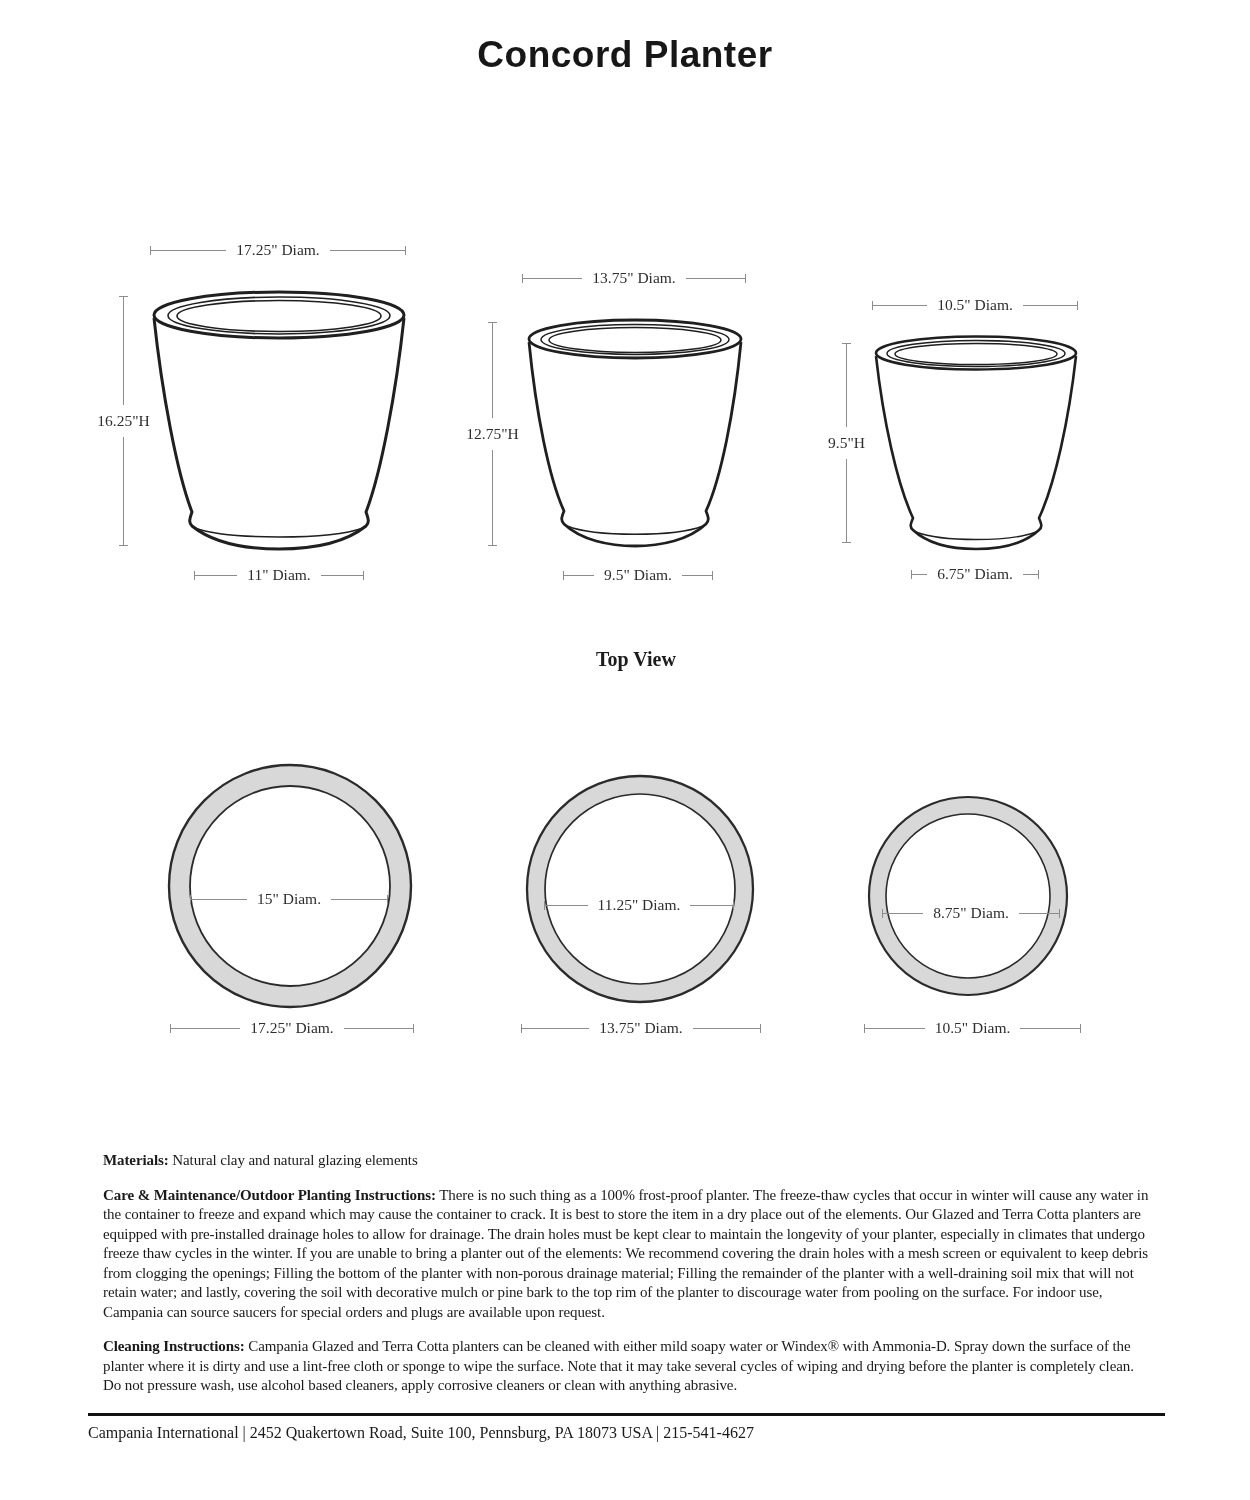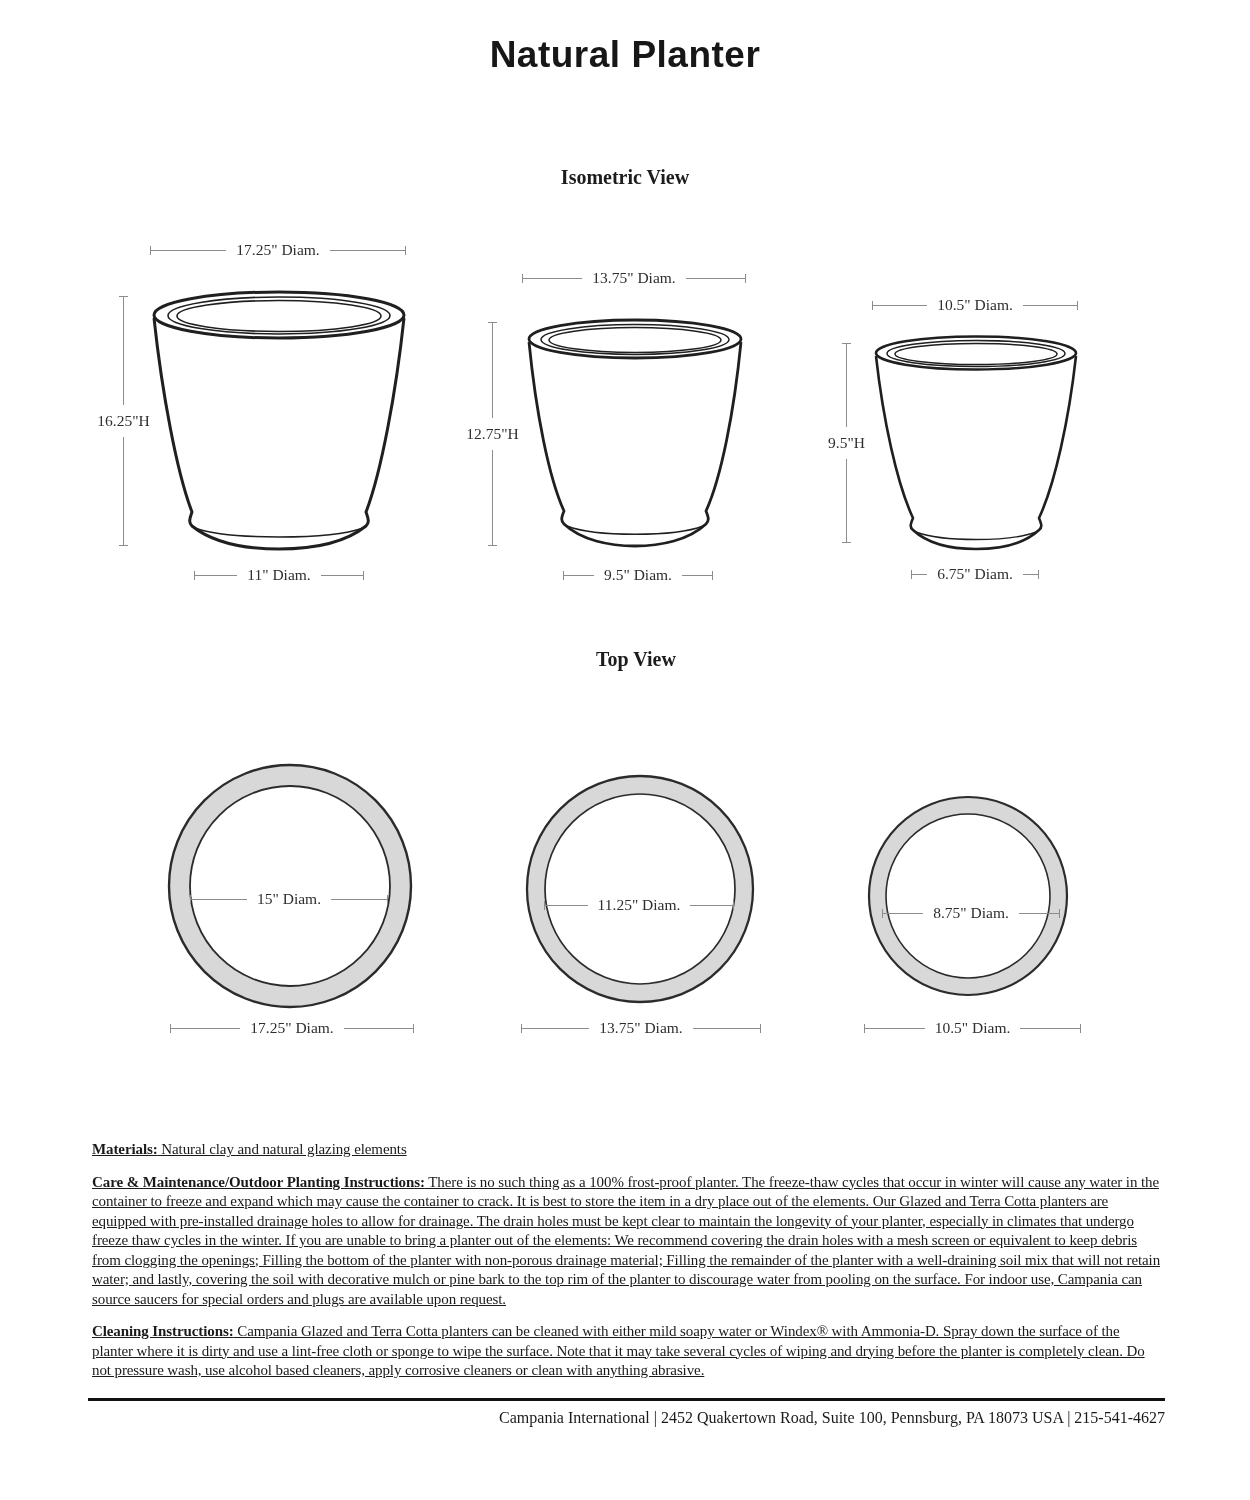--- a/index.html
+++ b/index.html
@@ -26,37 +26,36 @@
   .dimv { position:absolute; width:1px; background:#8c8c8c; }
   .dimv::before, .dimv::after { content:""; position:absolute; left:-4px; width:9px; height:1px; background:#8c8c8c; }
   .dimv::before { top:0; }
   .dimv::after  { bottom:0; }
   .dimv .vlab { position:absolute; top:50%; left:.5px; transform:translate(-50%,-50%);
                 background:#fff; padding:7px 3px; font-size:15.5px; color:#2e2e2e; white-space:nowrap; }
   svg.fig { position:absolute; display:block; }
   
   .textblock { position:absolute; left:88px; top:1136px; width:1077px;
                font-size:15px; line-height:19.5px; letter-spacing:-0.1px; color:#1a1a1a; }
-  .textblock p { margin:4px;text-decoration:underline; }
+  .textblock p { margin:15px; }
   .textblock p.mt { margin-top:13px; }
   .footer { margin-top:17px; }
   .rule { border-top:3px solid #111111; }
-  .fline { text-align:right; font-size:16px; padding-top:7px; color:#1a1a1a; letter-spacing:0; }
+  .fline { text-align:left; font-size:16px; padding-top:7px; color:#1a1a1a; letter-spacing:0; }
   .fline + .fline { padding-top:2px; }
   .link { color:#3b6fa8; text-decoration:underline; cursor:pointer; }
   .sep { color:#555; padding:0 7px; }
 </style>
 </head>
 <body>
 
 <div class="page">
 
-  <h1 class="title">Natural Planter</h1>
+  <h1 class="title">Concord Planter</h1>
 
-  <h2 class="sec-h" style="top:166px;">Isometric View</h2>
 
   <div class="dimh" style="left:150px; top:242px; width:256px;">
     <span class="seg"></span>
     <span class="dlab">17.25" Diam.</span>
     <span class="seg"></span>
   </div>
   <svg class="fig" style="left:148px; top:288px;" width="262" height="270" viewBox="0 0 262 270">
     <path d="M 6 30 C 14 105, 29 185, 44 224 C 42 230, 40 234, 44 238 C 64 254, 96 261, 131 261 C 166 261, 198 254, 218 238 C 222 234, 220 230, 218 224 C 233 185, 248 105, 256 30" fill="#ffffff" stroke="#1f1f1f" stroke-width="3" stroke-linejoin="round"></path>
     <path d="M 47 240 C 80 252, 182 252, 215 240" fill="none" stroke="#1f1f1f" stroke-width="1.5"></path>
     <ellipse cx="131" cy="27" rx="125" ry="23" fill="#ffffff" stroke="#1f1f1f" stroke-width="3"></ellipse>

